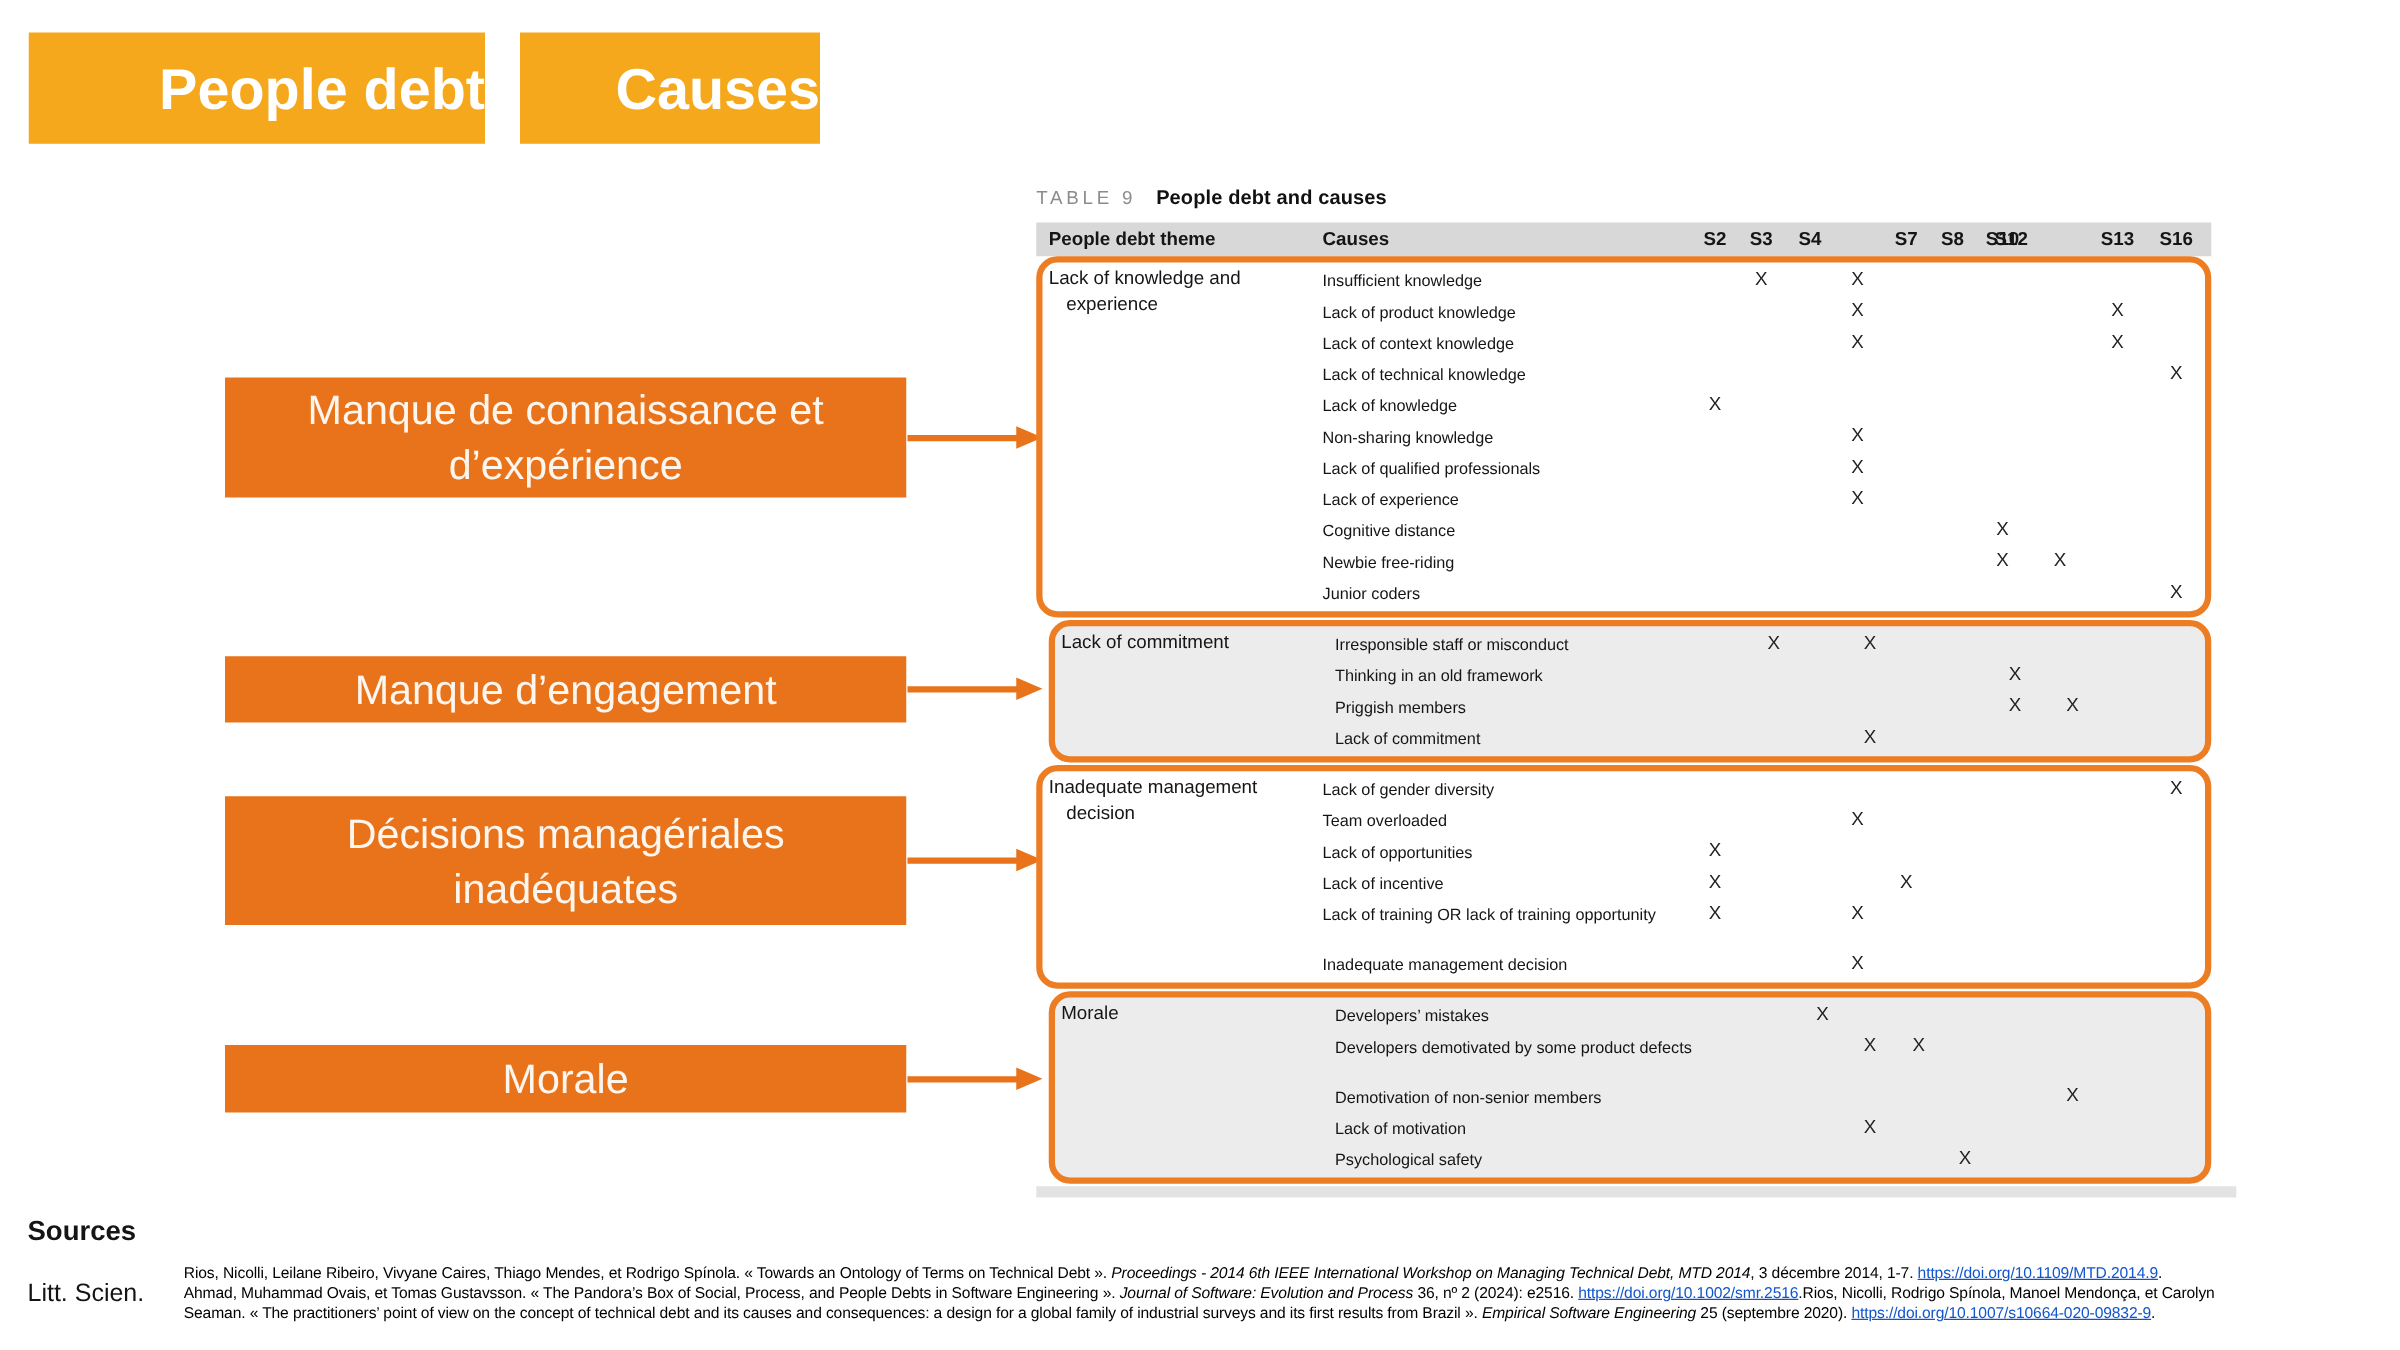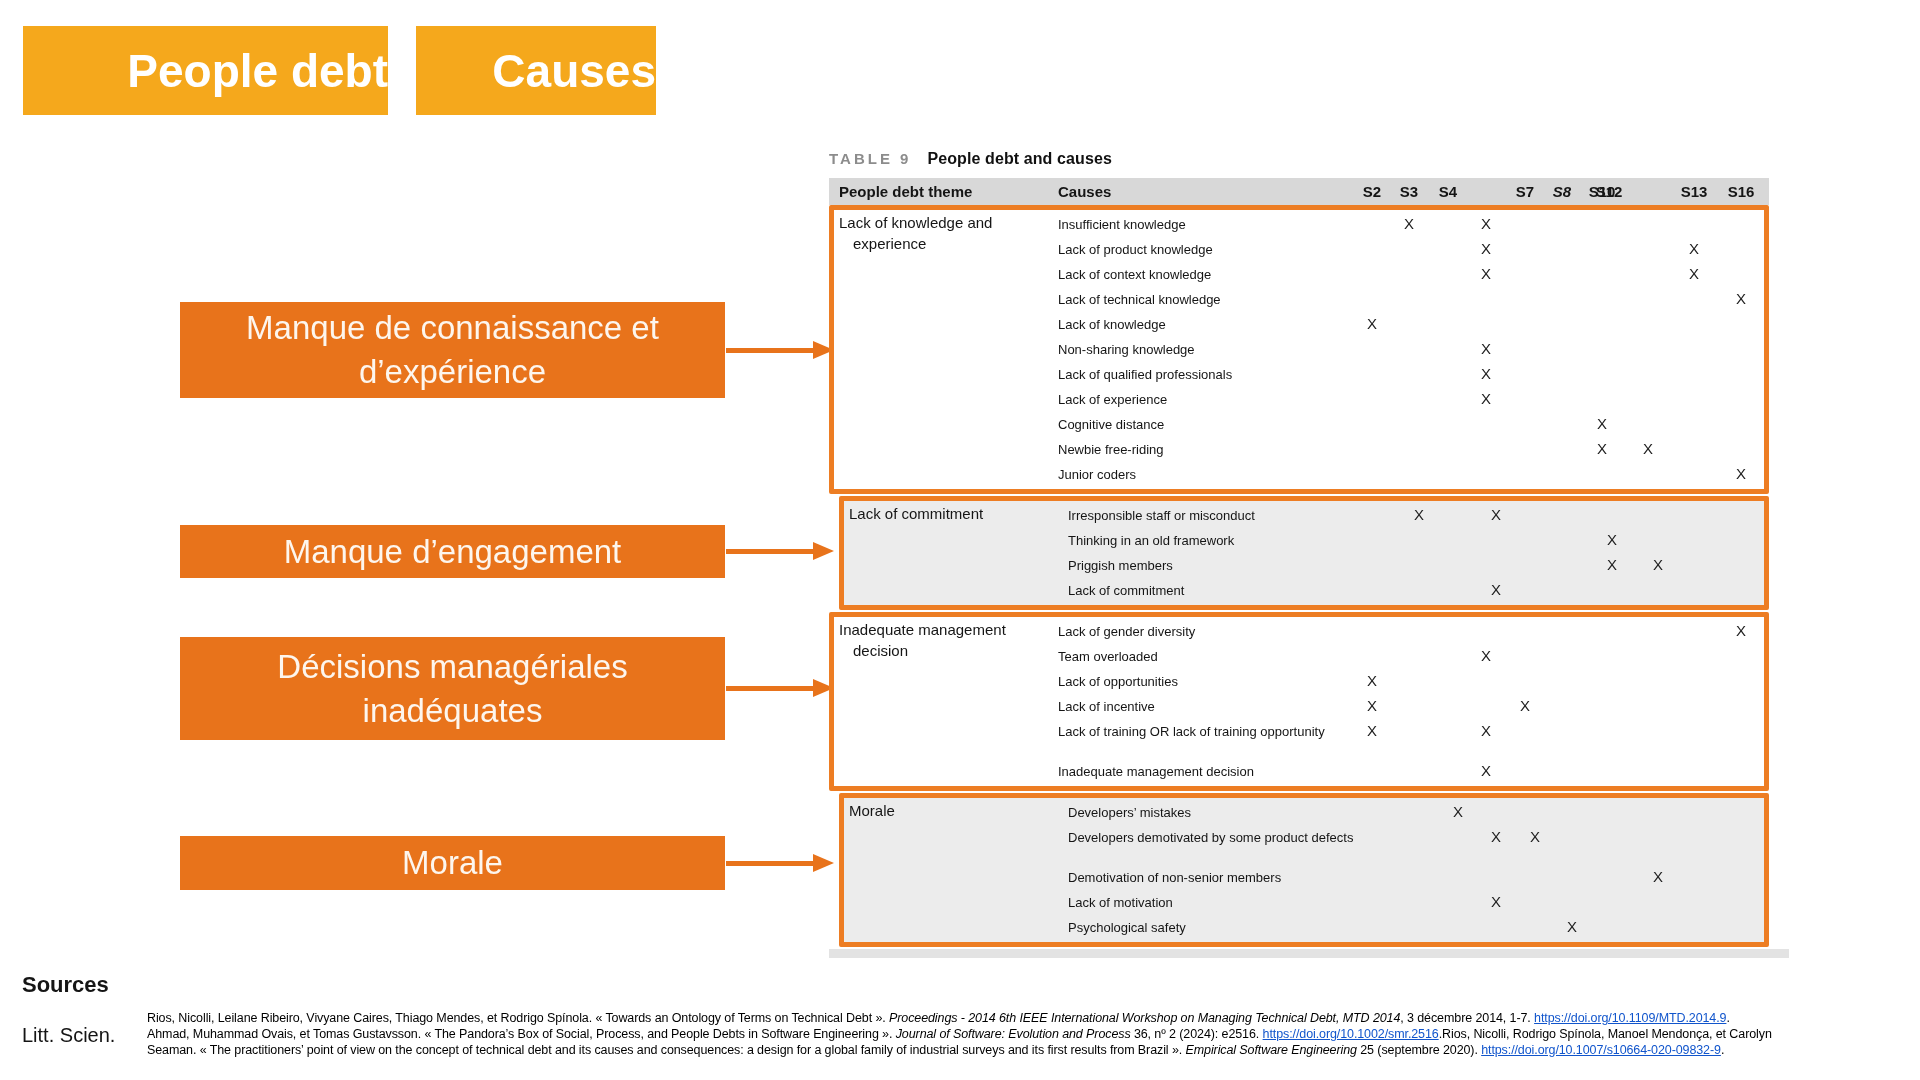--- a/index.html
+++ b/index.html
@@ -30,29 +30,29 @@
              font-size:33px;line-height:44px;text-align:center;}
   .arrow{position:absolute;}
   .arrow .tail{position:absolute;left:0;top:7px;height:5px;background:var(--orange);}
   .arrow .head{position:absolute;top:0;width:0;height:0;
                border-top:9.5px solid transparent;border-bottom:9.5px solid transparent;
                border-left:21px solid var(--orange);}
 
   
   .table-wrap{position:absolute;left:829px;top:150px;width:940px;}
   .caption{position:relative;height:26px;font-size:15px;white-space:nowrap;}
-  .caption .tag{font-weight:bold;color:var(--caption-gray);letter-spacing:3px;}
+  .caption .tag{font-weight:normal;color:var(--caption-gray);letter-spacing:3px;}
   .caption .title{margin-left:16px;color:#111;font-weight:600;font-size:16px;letter-spacing:0.1px;}
   .thead{position:relative;margin-top:2px;height:27px;background:var(--header-gray);
          font-weight:bold;font-size:15px;}
   .thead .th-theme{position:absolute;left:10px;top:5px;}
   .thead .th-causes{position:absolute;left:229px;top:5px;}
   .thead .scol{position:absolute;top:5px;transform:translateX(-50%);text-align:center;}
 
-  .section{position:relative;border:5px solid var(--frame);border-radius:2px;
+  .section{position:relative;border:5px solid var(--frame);border-radius:17px;
            padding:2px 0;margin-bottom:2px;background:#fff;}
   .section.shaded{background:var(--row-gray);margin-left:10px;}
   .trow{position:relative;height:25px;}
   .trow.twoline{height:40px;}
   .theme-cell{position:absolute;left:5px;top:2px;width:184px;font-size:15px;line-height:21px;
               padding-left:14px;text-indent:-14px;}
   .cause-cell{position:absolute;left:224px;top:3px;width:285px;font-size:13px;line-height:19px;
               padding-left:14px;text-indent:-14px;}
   .xmark{position:absolute;top:3px;transform:translateX(-50%);font-size:15px;color:#222;}
   .bottom-strip{position:relative;width:960px;height:9px;background:var(--strip-gray);margin-top:0px;}
@@ -116,21 +116,21 @@
       <span class="tag">TABLE 9</span><span class="title">People debt and causes</span>
     </div>
     <div class="thead">
       <span class="th-theme">People debt theme</span>
       <span class="th-causes">Causes</span>
     <span class="scol" style="left: 543px;">S2</span>
         <span class="scol" style="left: 580px;">S3</span>
         <span class="scol" style="left: 619px;">S4</span>
         <span class="scol" style="left: 657px; margin-top: 40px;">S5</span>
         <span class="scol" style="left: 696px;">S7</span>
-        <span class="scol" style="left: 733px; font-style: italic;">S8</span>
+        <span class="scol" style="left: 733px;">S8</span>
         <span class="scol" style="left: 773px;">S10</span>
         <span class="scol" style="left: 780px;">S12</span>
         <span class="scol" style="left: 865px;">S13</span>
         <span class="scol" style="left: 912px;">S16</span>
       </div>
     <div id="sections">
         <div class="section">
           <div class="theme-cell">Lack of knowledge and experience</div>
           <div class="trow">
             <span class="cause-cell">Insufficient knowledge</span>

